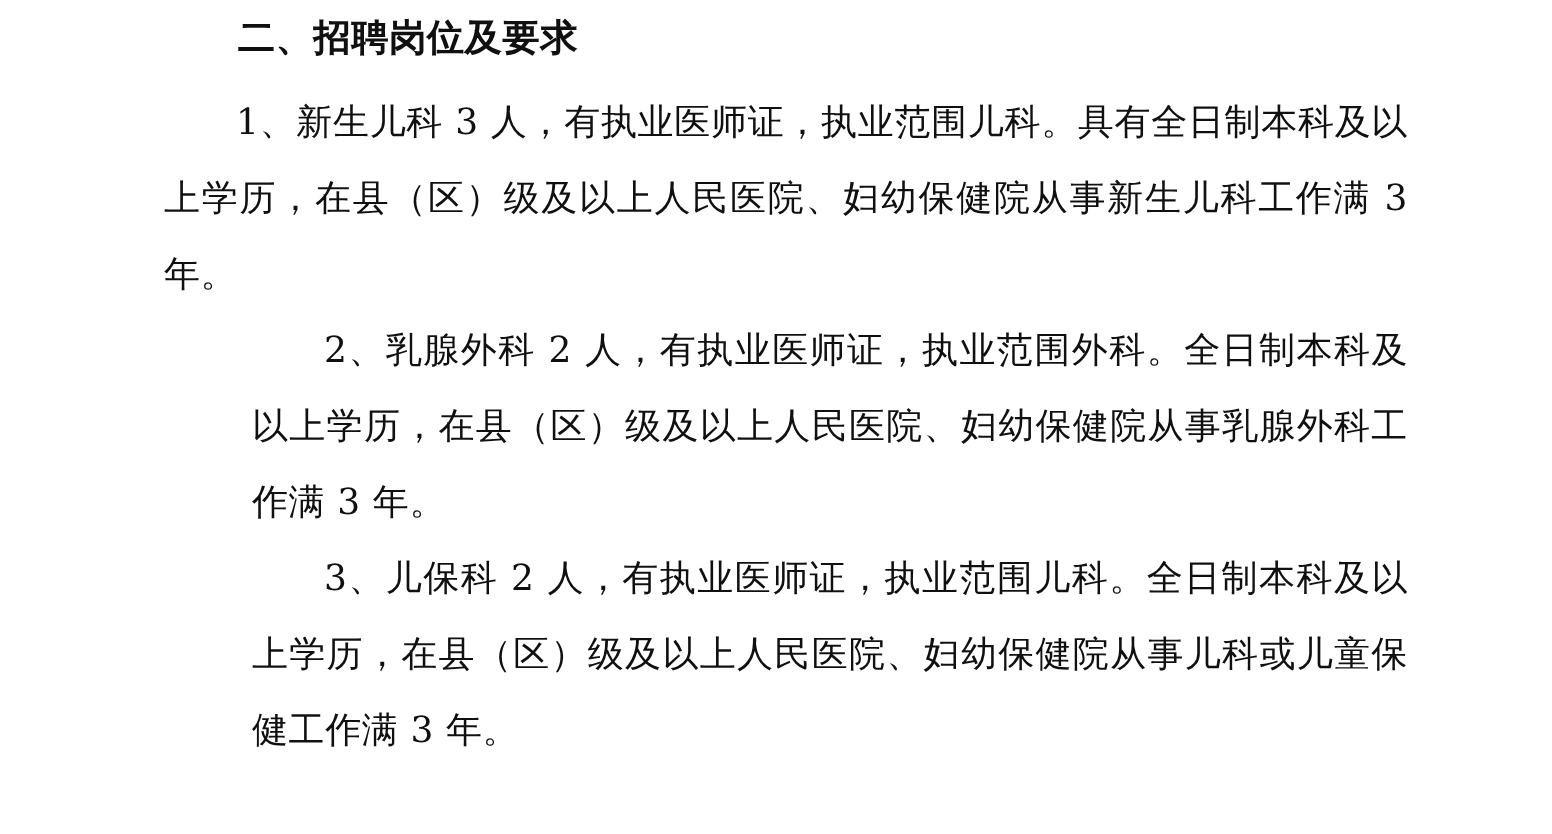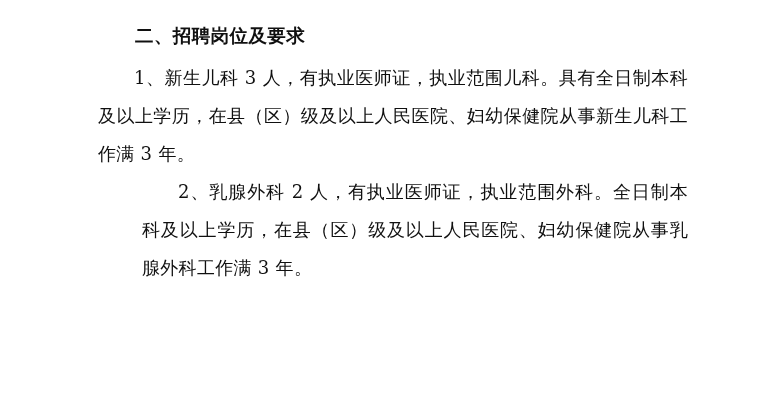--- a/index.html
+++ b/index.html
@@ -13,21 +13,21 @@
     overflow: hidden;
     font-family: "DejaVu Serif", "Liberation Serif", serif;
     color: #101010;
   }
   .page {
     position: relative;
     width: 776px;
     height: 417px;
     background: #ffffff;
     box-sizing: border-box;
-    padding: 16px;
+    padding: 0;
   }
   .doc-body {
     padding: 6px 72px 0 82px;
   }
   .section-heading {
     font-size: 18.5px;
     font-weight: bold;
     line-height: 1.5;
     margin: 0 0 9px 0;
     text-indent: 2em;
@@ -50,14 +50,15 @@
   }
 </style>
 </head>
 <body>
 
 <div class="page">
   <div class="doc-body">
     <h2 class="section-heading">二、招聘岗位及要求</h2>
     <p class="para">1、新生儿科 3 人，有执业医师证，执业范围儿科。具有全日制本科及以上学历，在县（区）级及以上人民医院、妇幼保健院从事新生儿科工作满 3 年。</p>
     <p class="para">2、乳腺外科 2 人，有执业医师证，执业范围外科。全日制本科及以上学历，在县（区）级及以上人民医院、妇幼保健院从事乳腺外科工作满 3 年。</p>
+    <p class="para">3、儿保科 2 人，有执业医师证，执业范围儿科。全日制本科及以上学历，在县（区）级及以上人民医院、妇幼保健院从事儿科或儿童保健工作满 3 年。</p>
   </div>
 </div>
 
 </body></html>

